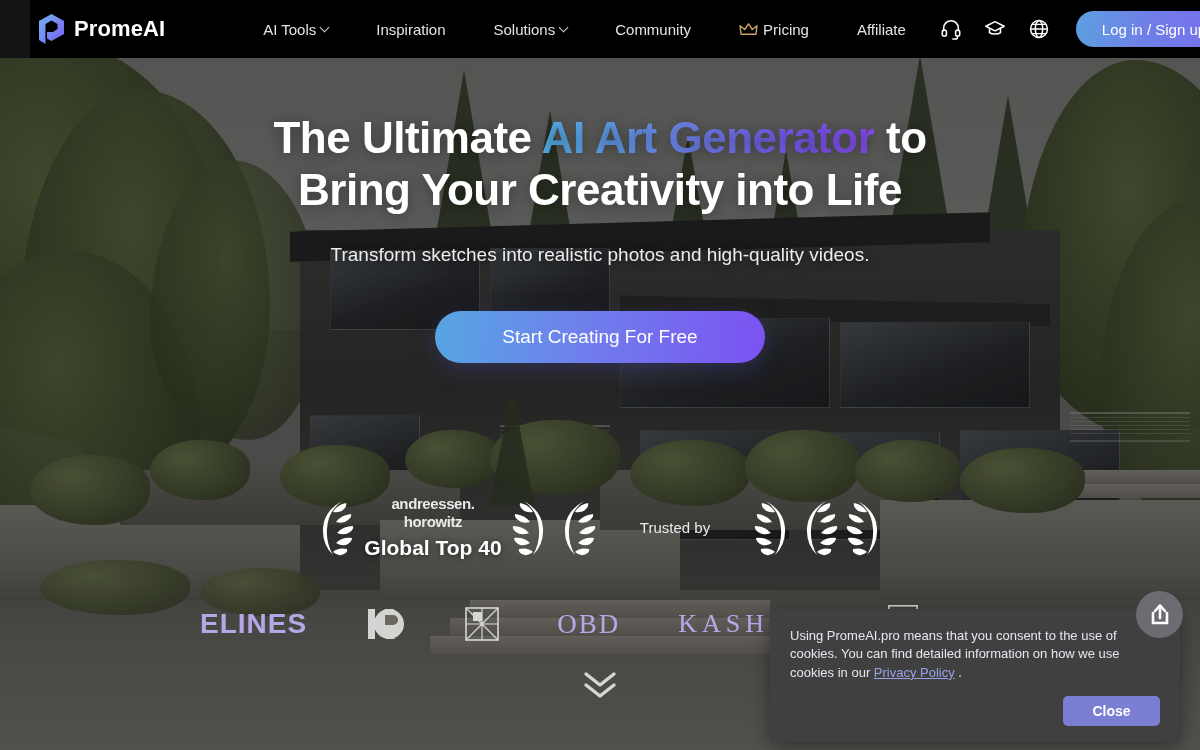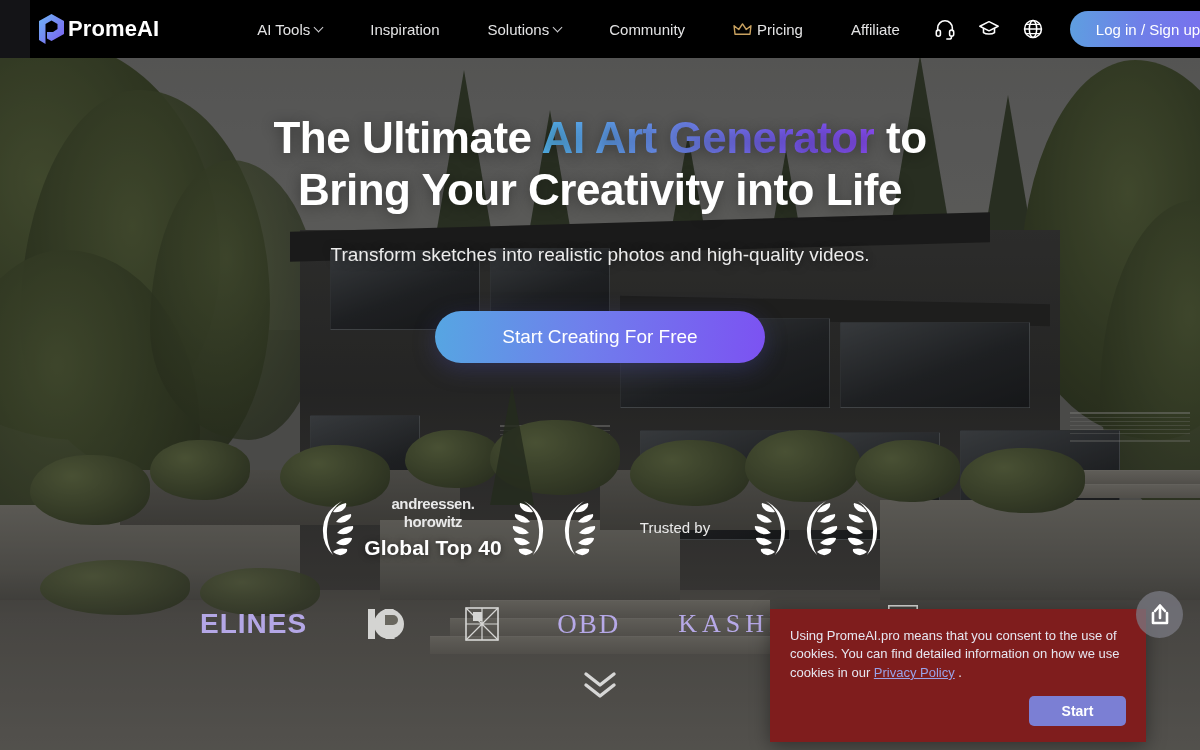--- a/index.html
+++ b/index.html
@@ -91,21 +91,21 @@
   }
   .topbar-rail {
     position:absolute; left:0; top:0; width:30px; height:58px;
     background:#141417;
   }
   .nav {
     position:absolute; left:30px; top:0; right:0; height:58px;
     background:#000;
     display:flex; align-items:center;
   }
-  .brand { display:flex; align-items:center; gap:3px; margin-left:8px; }
+  .brand { display:flex; align-items:center; gap:9px; margin-left:8px; }
   .brand-logo { width:27px; height:30px; display:block; }
   .brand-name {
     font-size:22px; font-weight:bold; color:#fff; letter-spacing:.1px;
   }
   .nav-links { display:flex; align-items:center; margin-left:76px; gap:4px; }
   .nav-item {
     display:flex; align-items:center; gap:5px;
     color:#e3e3e4; font-size:15px; padding:0 22px; cursor:pointer;
     white-space:nowrap;
   }
@@ -184,22 +184,22 @@
   .plogo-kashida { font-size:26px; font-family:"Liberation Serif", serif; letter-spacing:5px; }
 
   
   .scroll-ind {
     position:absolute; left:50%; transform:translateX(-50%); top:668px;
     z-index:25; cursor:pointer;
   }
 
   
   .cookie {
-    position:absolute; left:770px; top:609px; width:376px; height:133px;
-    background:#7f1d1d; border-radius:0; z-index:60;
+    position:absolute; left:770px; top:609px; width:410px; height:133px;
+    background:#404040; border-radius:0; z-index:60;
     padding:18px 20px 0 20px;
     box-shadow:0 4px 18px rgba(0,0,0,0.4);
   }
   .cookie-text { font-size:13px; line-height:1.42; color:#e6e6f0; }
   .cookie-link { color:#9aa2e8; text-decoration:underline; cursor:pointer; }
   .cookie-close {
     position:absolute; right:20px; bottom:16px;
     width:97px; height:30px; border:none; border-radius:5px;
     background:#7b7fd4; color:#fff; font-size:14px; font-weight:bold;
     font-family:inherit; cursor:pointer;
@@ -468,21 +468,21 @@
   <svg width="44" height="34" viewBox="0 0 44 34">
     <path d="M8 6 L22 17 L36 6" fill="none" stroke="#f0f0f0" stroke-width="3.4" stroke-linecap="round" stroke-linejoin="round" opacity="0.85"></path>
     <path d="M8 17 L22 28 L36 17" fill="none" stroke="#f0f0f0" stroke-width="3.4" stroke-linecap="round" stroke-linejoin="round" opacity="0.85"></path>
   </svg>
 </div>
 
 <div class="cookie">
   <div class="cookie-text">
     <span>Using PromeAI.pro means that you consent to the use of cookies. You can find detailed information on how we use cookies in our </span><span class="cookie-link">Privacy Policy</span><span> .</span>
   </div>
-  <button class="cookie-close">Start</button>
+  <button class="cookie-close">Close</button>
 </div>
 
 <div class="share-fab">
   <svg width="26" height="26" viewBox="0 0 26 26">
     <path d="M6 11 v10 h14 v-10" fill="none" stroke="#fff" stroke-width="2.6" stroke-linecap="round" stroke-linejoin="round"></path>
     <path d="M13 16 V4" fill="none" stroke="#fff" stroke-width="2.6" stroke-linecap="round"></path>
     <path d="M8 9 L13 3.5 L18 9" fill="none" stroke="#fff" stroke-width="2.6" stroke-linecap="round" stroke-linejoin="round"></path>
   </svg>
 </div>
 

